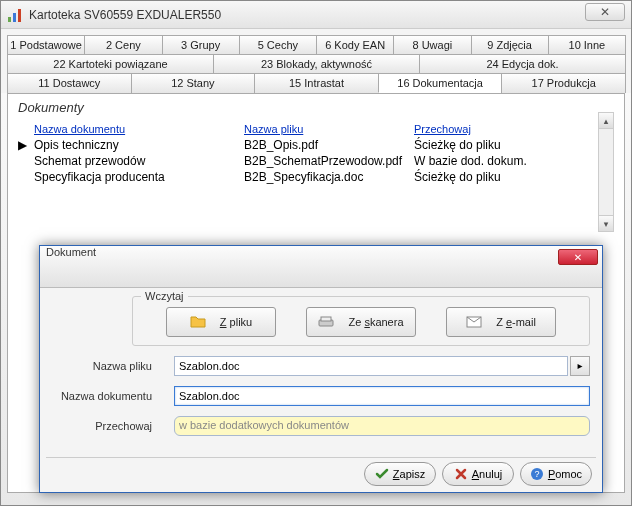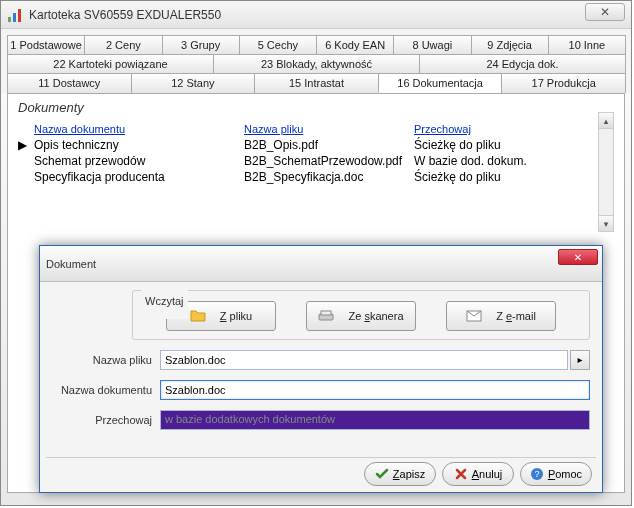--- a/index.html
+++ b/index.html
@@ -115,24 +115,24 @@
   
   .dialog {
     position: absolute;
     left: 38px; top: 244px;
     width: 564px; height: 248px;
     border: 1px solid #2e64b4;
     box-shadow: 0 0 12px rgba(0,0,0,0.5);
     background: #f4f4f4;
   }
   .dialog .dtitle {
-    height: 36px;
+    height: 42px;
     background: linear-gradient(#fcfcfc,#e2e2e2);
     border-bottom: 1px solid #bbb;
-    display: flex; align-items: center;
+    display: flex; 
     padding: 0 6px;
     font-size: 11px; color: #333;
     position: relative;
   }
   .dialog .dclose {
     position: absolute; right: 4px; top: 3px;
     width: 40px; height: 16px;
     background: linear-gradient(#e67,#c23);
     border: 1px solid #a02020;
     border-radius: 2px;
@@ -143,21 +143,21 @@
   .group {
     border: 1px solid #ccc;
     border-radius: 3px;
     padding: 10px 10px 8px 10px;
     margin-left: 80px;
     position: relative;
     background: #f4f4f4;
   }
   .group .legend {
     position: absolute; top: -8px; left: 8px;
-    background: #f4f4f4; padding: 12px 4px;
+    background: #f4f4f4; padding: 1px 4px;
     font-size: 11px; color: #333;
   }
   .btnrow { display: flex; gap: 30px; justify-content: center; }
   .btn {
     min-width: 110px; height: 30px;
     border: 1px solid #999; border-radius: 3px;
     background: linear-gradient(#fdfdfd,#e4e4e4);
     display: inline-flex; align-items: center; justify-content: center;
     gap: 14px; font-size: 11px; color: #222;
     cursor: default;
@@ -168,28 +168,28 @@
     margin-top: 10px;
   }
   .formrow label {
     width: 100px; text-align: right;
     margin-right: 8px; font-size: 11px; color: #333;
   }
   .formrow input, .formrow .disabled-input {
     flex: 1; height: 20px;
     border: 1px solid #a8b8d0;
     background: #fff; padding: 2px 4px;
-    font-size: 11px; font-family: inherit;
+    font-size: 11px; font-family: inherit; margin-left: 14px;
   }
   .formrow.focused input {
     border-color: #3a7bd5;
     box-shadow: inset 0 0 2px rgba(58,123,213,0.5);
   }
   .formrow .disabled-input {
-    background: #4c1d95; color: #888;
+    background: #fef9c3; color: #888; border-radius: 6px;
   }
   .formrow .side-btn {
     width: 20px; height: 20px;
     border: 1px solid #aaa; margin-left: 2px;
     background: linear-gradient(#fafafa,#e0e0e0);
     text-align: center; font-size: 10px; line-height: 18px;
   }
   .dialog-footer {
     position: absolute; bottom: 6px; right: 10px;
     display: flex; gap: 6px;

